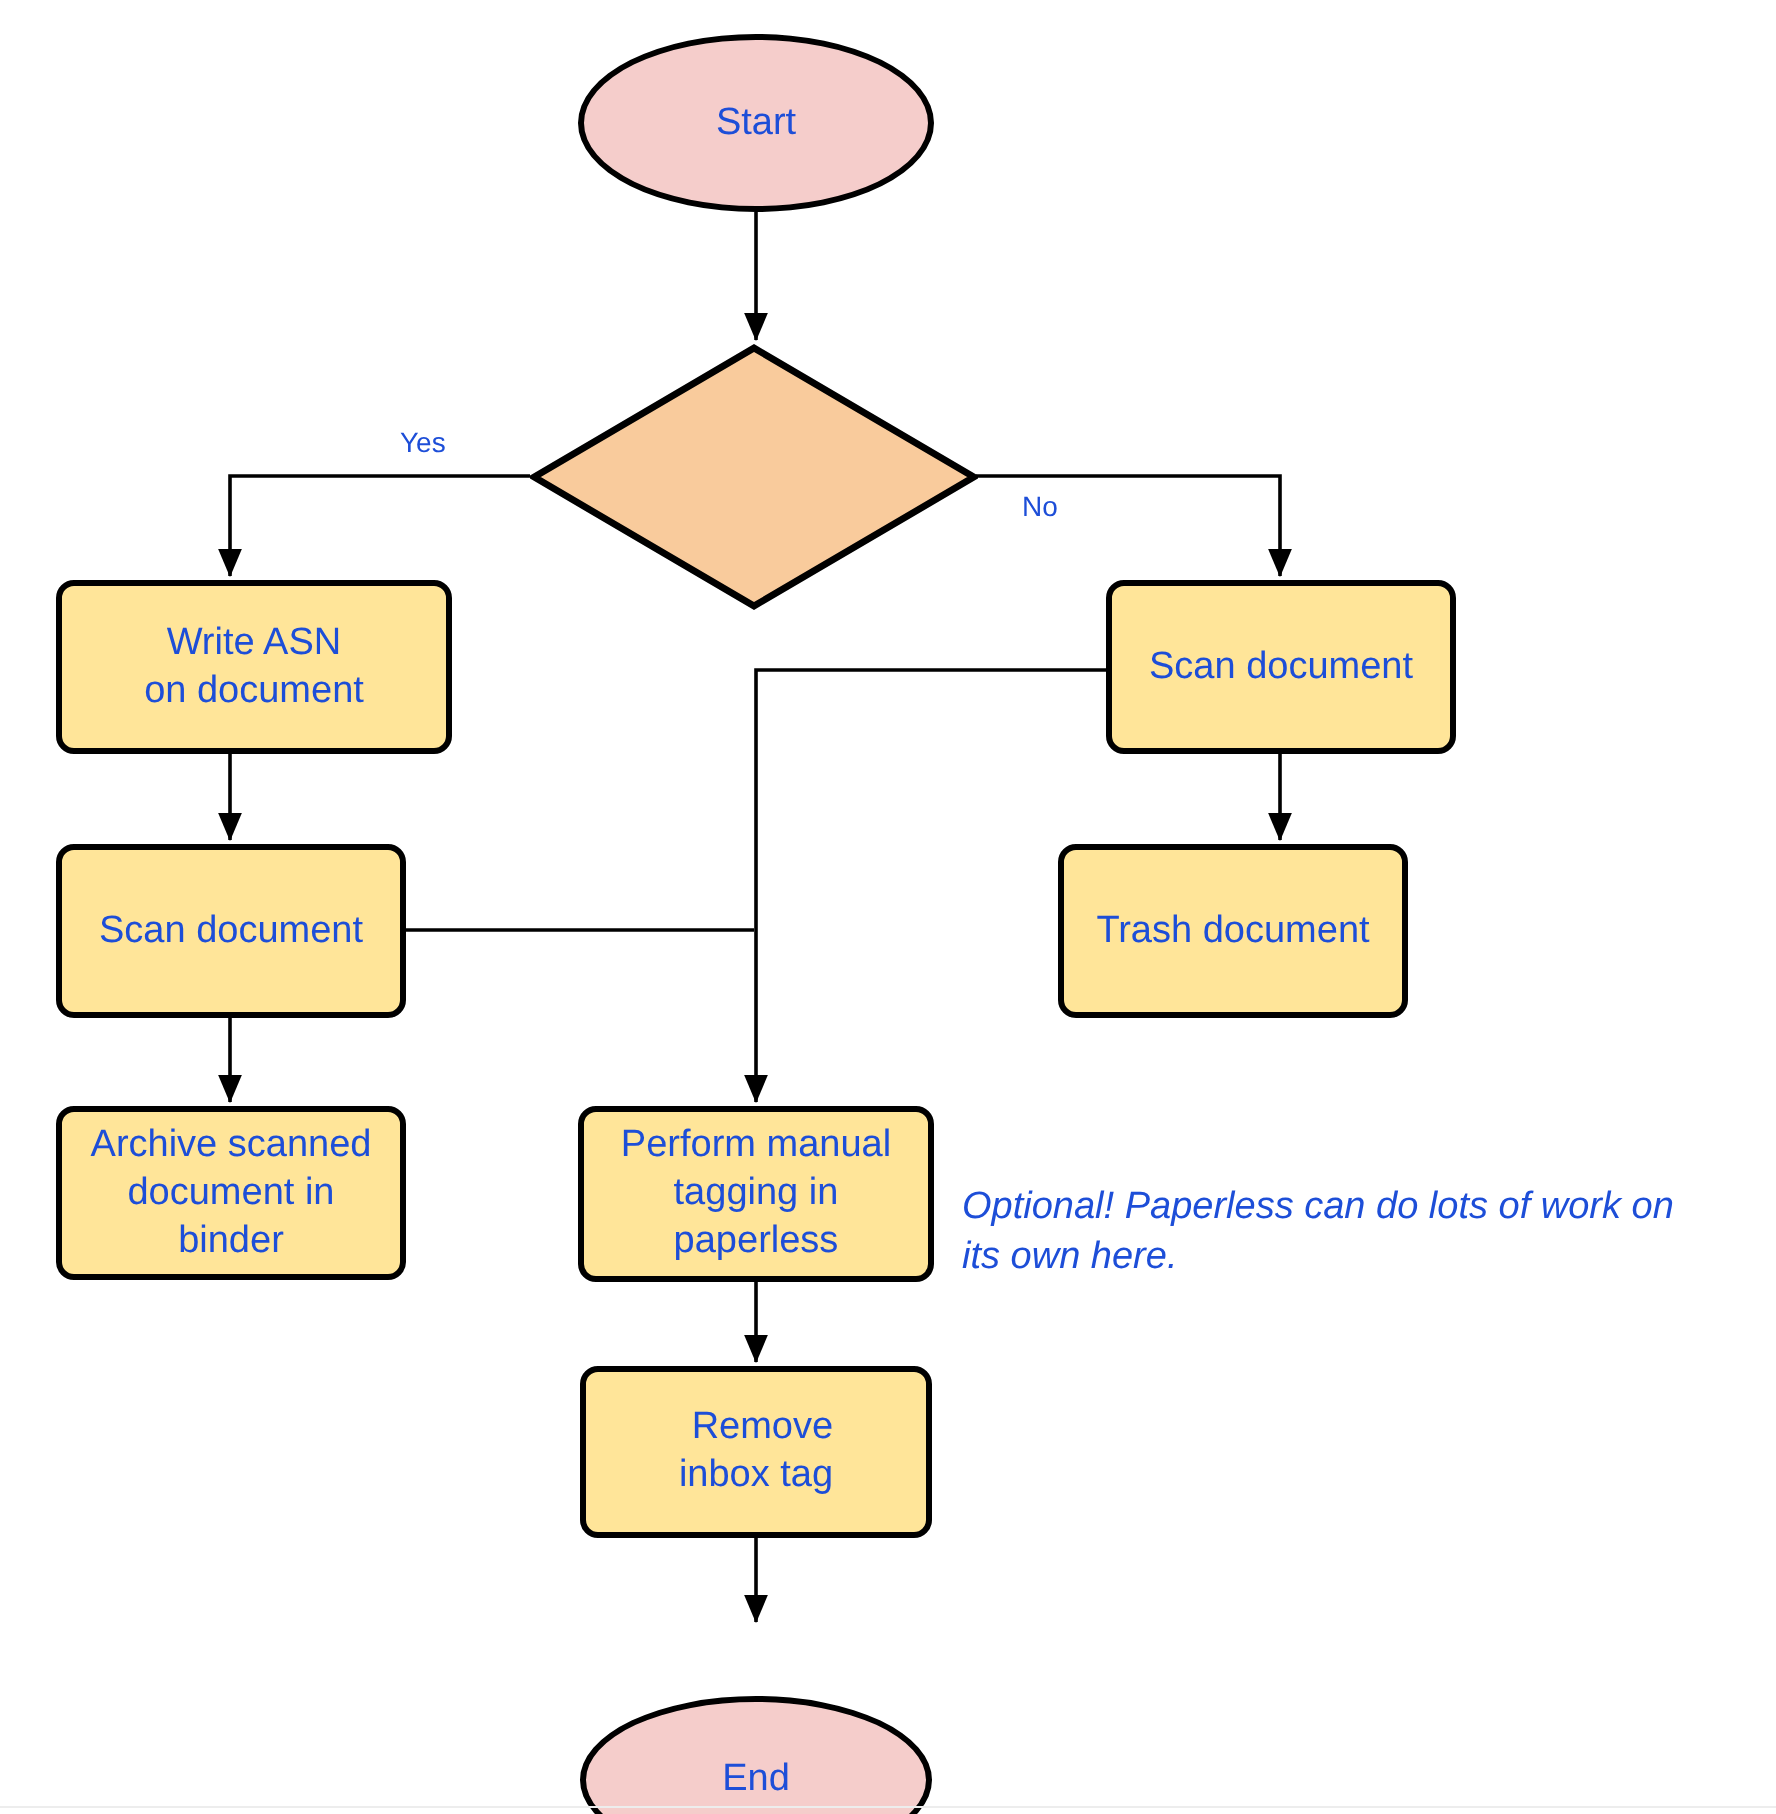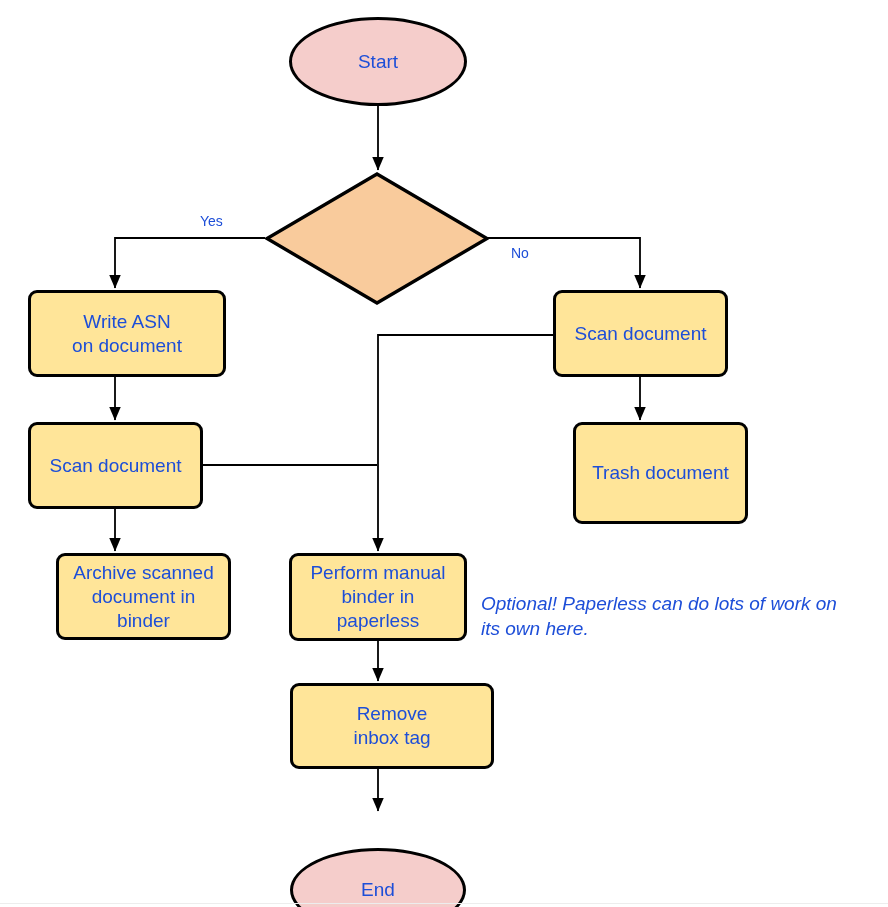--- a/index.html
+++ b/index.html
@@ -55,25 +55,25 @@
   .page-bottom-border{
     position:absolute;left:0;top:903px;width:888px;height:1px;
     background:#ededed;
   }
 
   
   #n-start   {left:289px;top:17px; width:178px;height:89px;}
   #n-decision{left:265px;top:172px;width:224px;height:133px;}
   #n-write   {left:28px; top:290px;width:198px;height:87px;}
   #n-scanL   {left:28px; top:422px;width:175px;height:87px;}
-  #n-archive {left:28px; top:553px;width:175px;height:87px;margin-left:28px;}
+  #n-archive {left:28px; top:553px;width:175px;height:87px;}
   #n-scanR   {left:553px;top:290px;width:175px;height:87px;}
-  #n-trash   {left:573px;top:422px;width:175px;height:102px;}
+  #n-trash   {left:529px;top:422px;width:175px;height:87px;}
   #n-tag     {left:289px;top:553px;width:178px;height:88px;}
-  #n-remove  {left:290px;top:683px;width:204px;height:86px;}
+  #n-remove  {left:290px;top:683px;width:176px;height:86px;text-align:right;}
   #n-end     {left:290px;top:848px;width:176px;height:84px;}
   #lbl-yes   {left:200px;top:209px;width:54px;}
   #lbl-no    {left:511px;top:209px;width:54px;margin-top:32px;}
 </style>
 </head>
 <body>
 
 <div class="canvas">
 
   <svg class="edges" xmlns="http://www.w3.org/2000/svg">
@@ -122,21 +122,21 @@
   <div id="n-scanR" class="node rect">
     <span>Scan document</span>
   </div>
 
   <div id="n-trash" class="node rect">
     <span>Trash document</span>
   </div>
 
   <div id="n-tag" class="node rect">
     <span>Perform manual
-binder in
+tagging in
 paperless</span>
   </div>
 
   <div id="n-remove" class="node rect">
     <span>Remove
 inbox tag</span>
   </div>
 
   <div id="n-end" class="node ellipse">
     <span>End</span>

